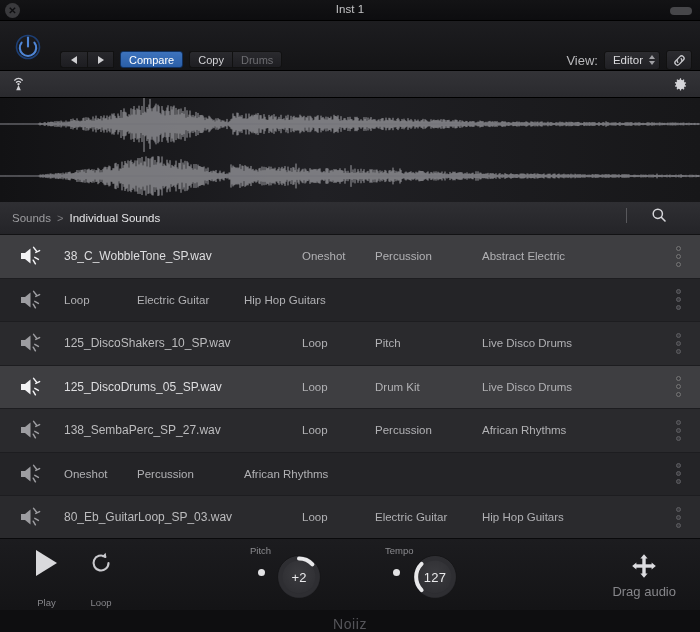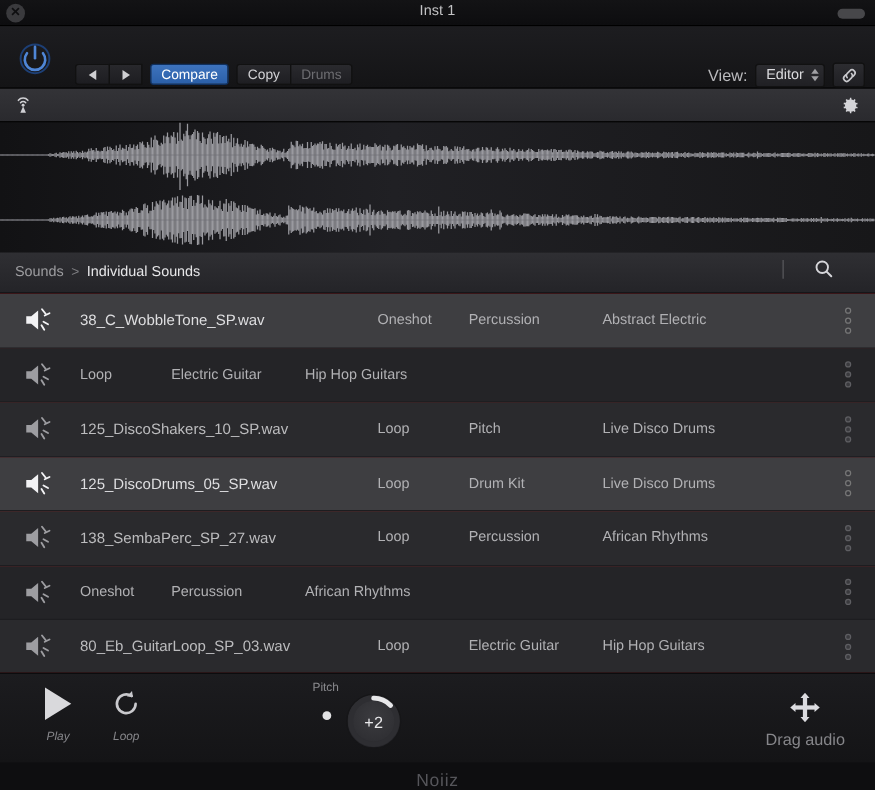--- a/index.html
+++ b/index.html
@@ -154,21 +154,21 @@
   
   .transport {
     position:relative; height:72px; width:100%;
     background:linear-gradient(#1c1c1f,#141416);
     border-top:1px solid #0a0a0c;
   }
   .tp-btn {
     position:absolute; top:11px; display:flex; flex-direction:column;
     align-items:center; cursor:pointer;
   }
-  .tp-btn .cap { margin-top:8px; font-size:9.5px; color:#86868a;font-style:italic; }
+  .tp-btn .cap { margin-top:21px; font-size:9.5px; color:#86868a; }
   .play-shape { width:0;height:0;border-top:13px solid transparent;border-bottom:13px solid transparent;border-left:21px solid #d9d9dc; }
 
   .knobgrp { position:absolute; top:6px; display:flex; align-items:flex-start; }
   .knobgrp .knlbl { font-size:9.5px; color:#8b8b8f; position:absolute; top:0; }
   .kndot {
     position:absolute; top:24px; width:7px; height:7px; border-radius:50%;
     background:#e2e2e4; cursor:pointer;
   }
   .knob {
     position:absolute; top:10px; width:44px; height:44px; cursor:pointer;
@@ -1851,20 +1851,32 @@
       <div class="knob" style="left:27px;">
         <div class="ring"></div>
         <svg viewBox="0 0 44 44">
           <circle cx="22" cy="22" r="18.5" fill="none" stroke="#2e2e32" stroke-width="4"></circle>
           <path d="M22 3.5 A18.5 18.5 0 0 1 35.4 9.3" fill="none" stroke="#e8e8ea" stroke-width="4" stroke-linecap="round"></path>
         </svg>
         <div class="val">+2</div>
       </div>
     </div>
 
+    <div class="knobgrp" style="left:385px; width:76px; height:58px;">
+      <span class="knlbl" style="left:0;">Tempo</span>
+      <span class="kndot" style="left:8px;"></span>
+      <div class="knob" style="left:28px;">
+        <div class="ring"></div>
+        <svg viewBox="0 0 44 44">
+          <circle cx="22" cy="22" r="18.5" fill="none" stroke="#2e2e32" stroke-width="4"></circle>
+          <path d="M8.6 35.1 A18.5 18.5 0 0 1 8.6 8.9" fill="none" stroke="#e8e8ea" stroke-width="4" stroke-linecap="round"></path>
+        </svg>
+        <div class="val">127</div>
+      </div>
+    </div>
 
     <div class="drag-audio">
       <svg width="28" height="28" viewBox="0 0 28 28">
         <g fill="#dcdce0">
           <rect x="12.3" y="5" width="3.4" height="18"></rect>
           <rect x="5" y="12.3" width="18" height="3.4"></rect>
           <path d="M14 2.2 L17.6 6.4 H10.4 Z"></path>
           <path d="M14 25.8 L10.4 21.6 H17.6 Z"></path>
           <path d="M2.2 14 L6.4 10.4 V17.6 Z"></path>
           <path d="M25.8 14 L21.6 17.6 V10.4 Z"></path>

